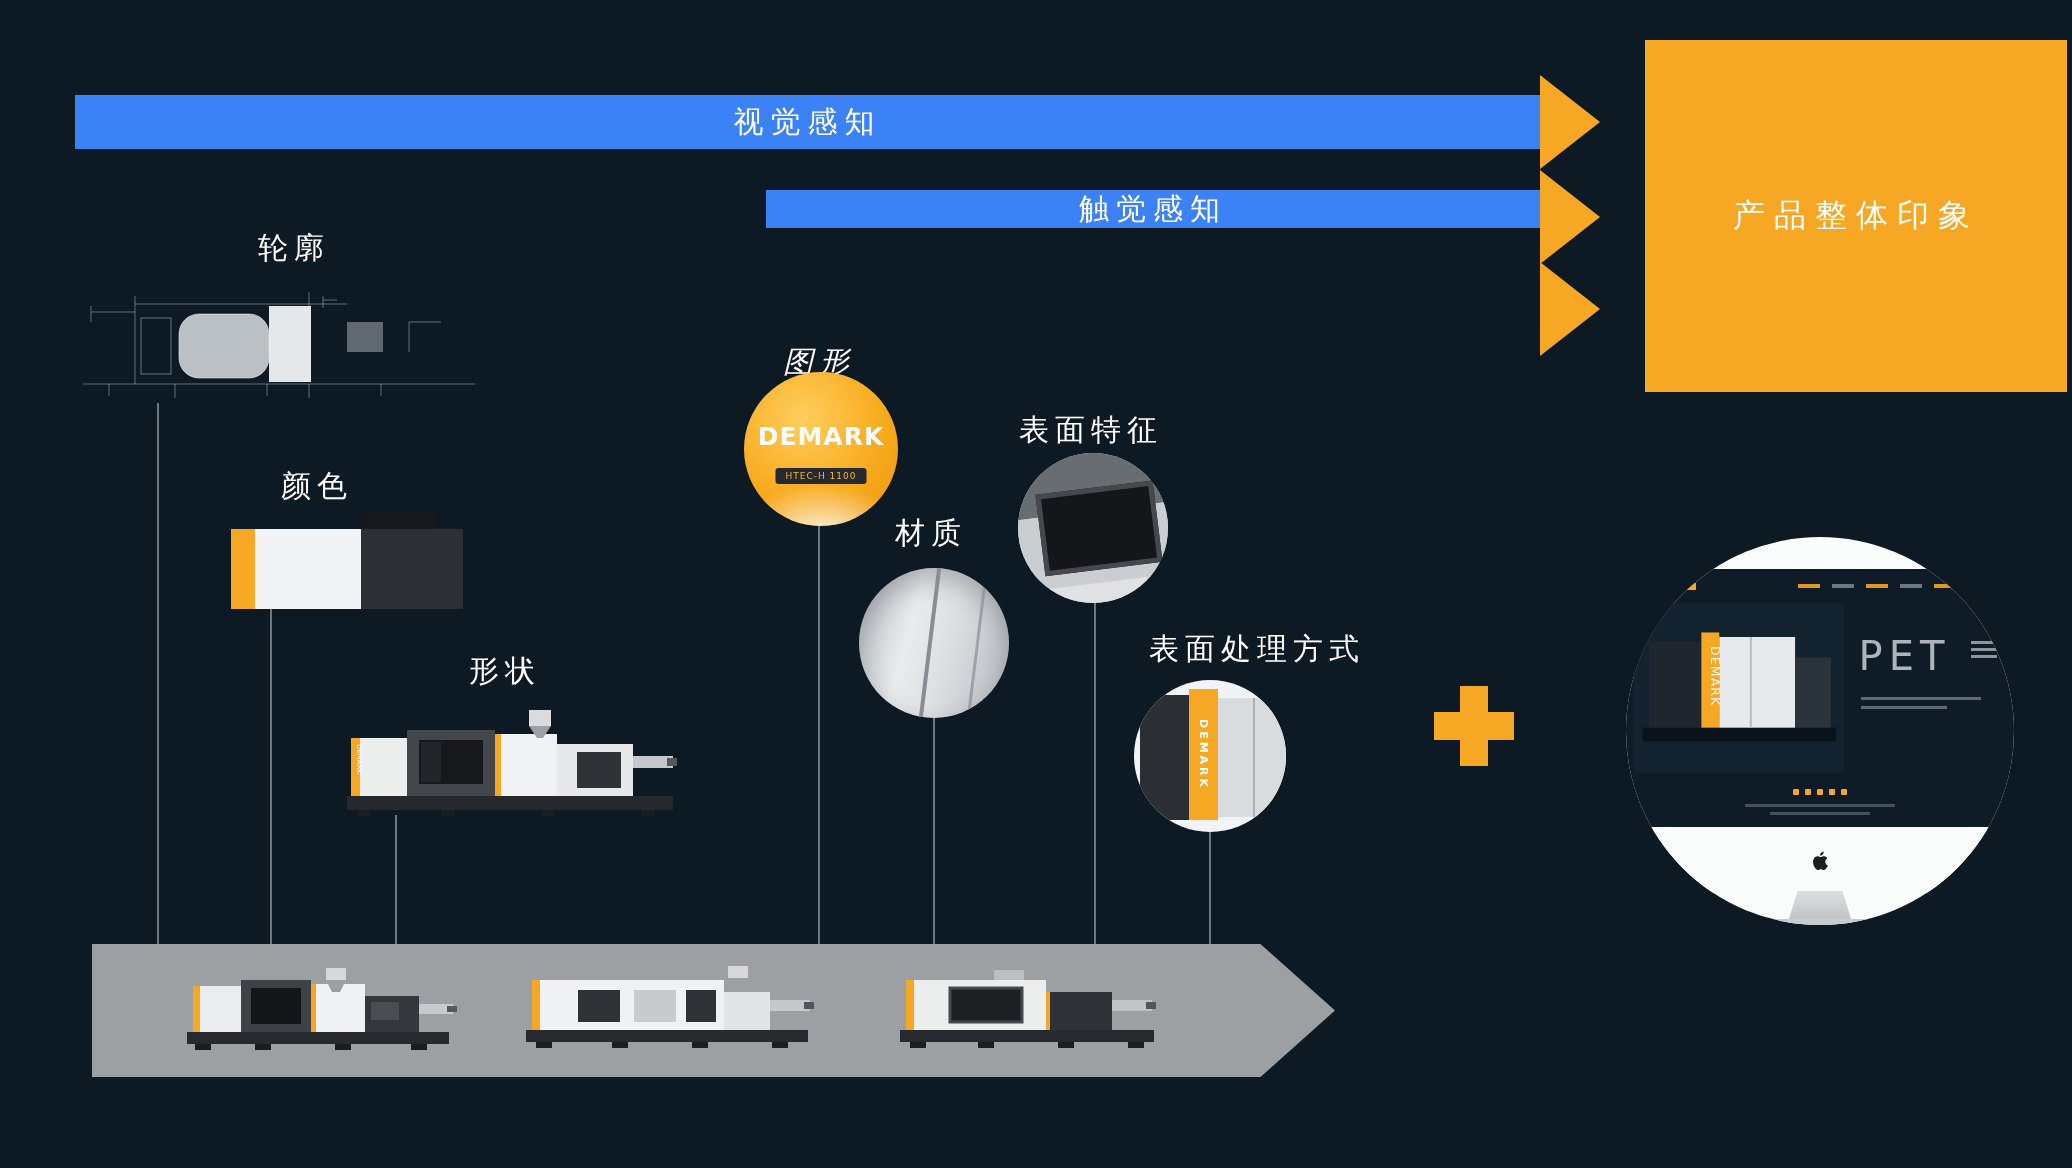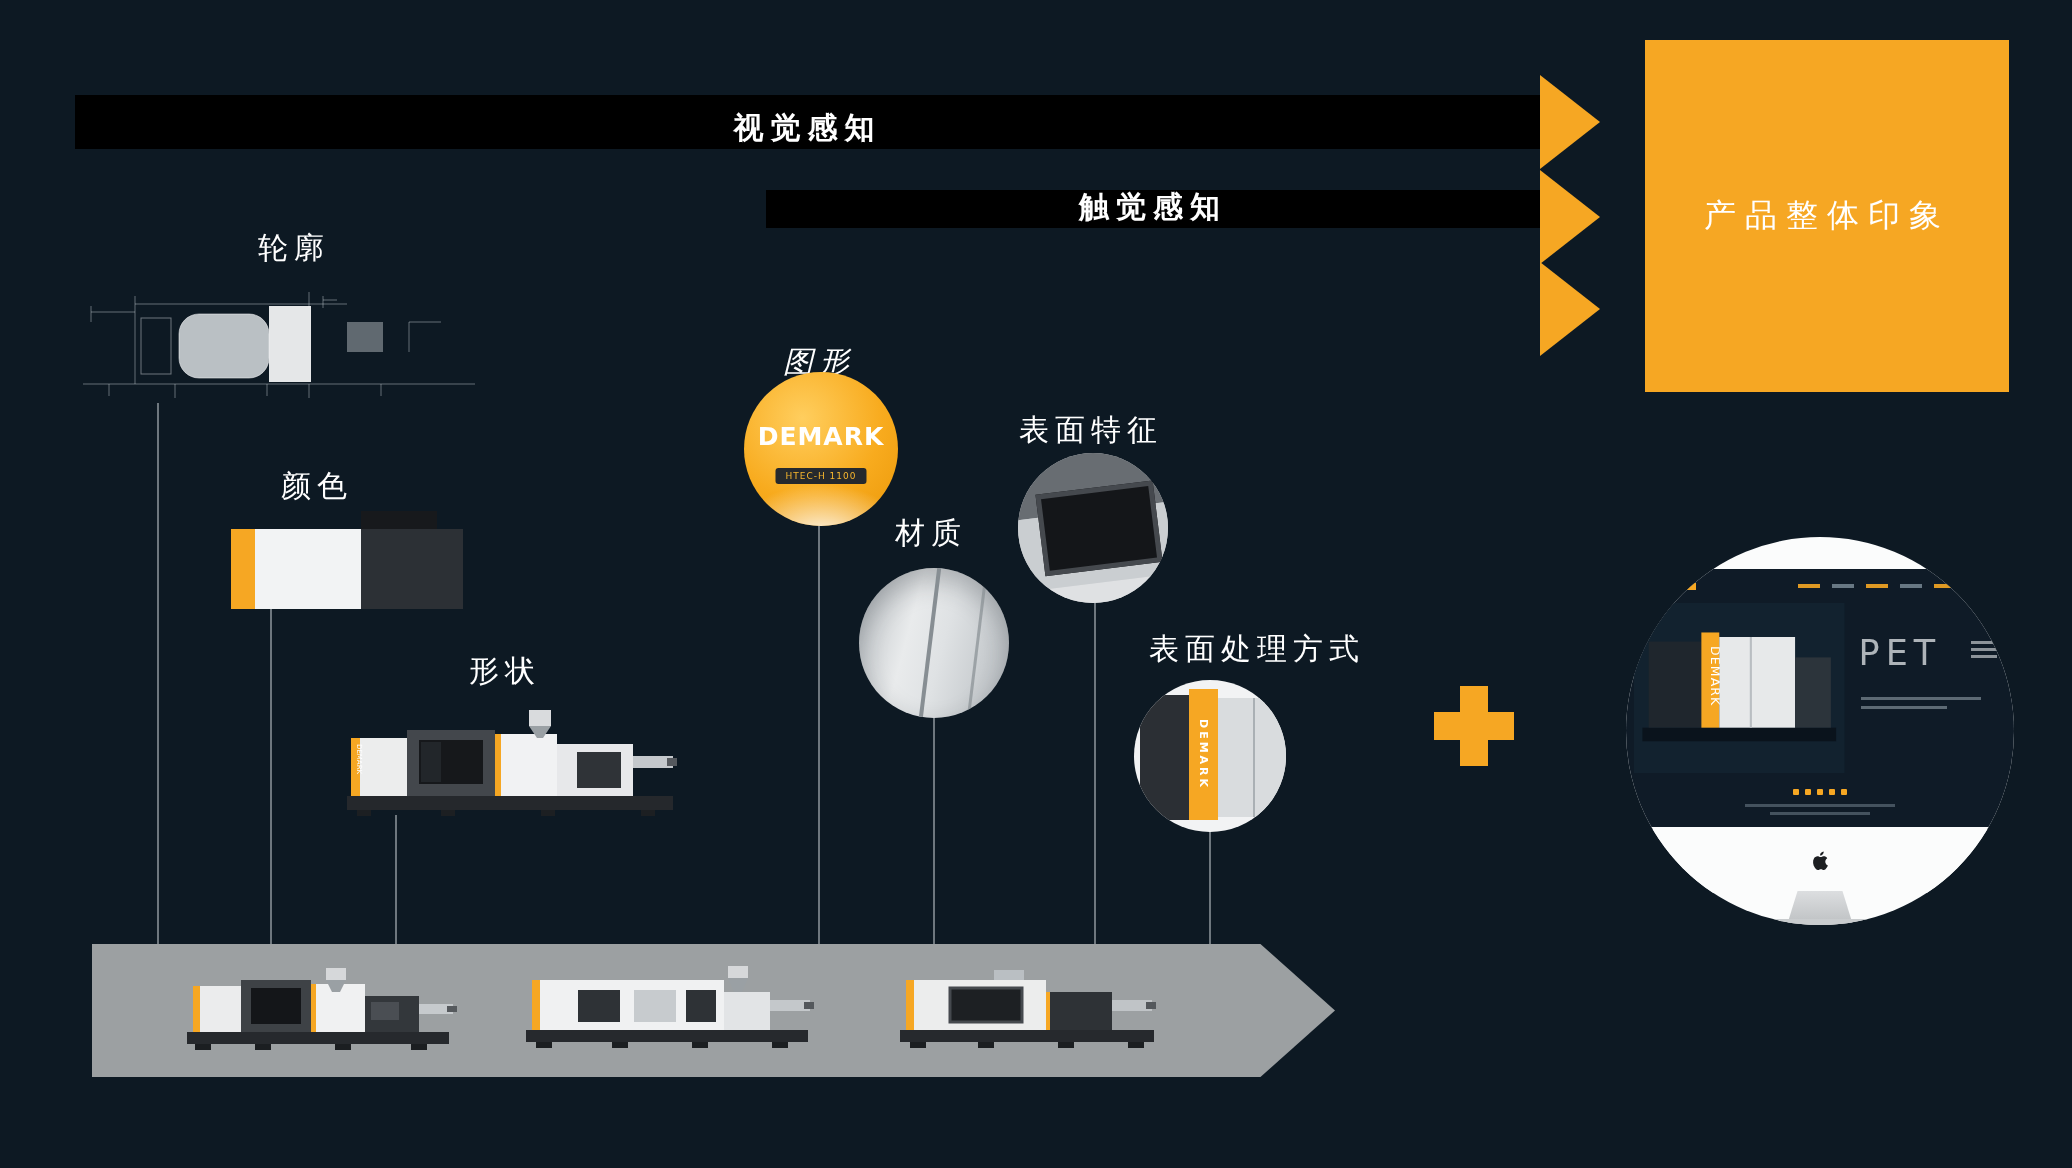--- a/index.html
+++ b/index.html
@@ -1,26 +1,26 @@
 <!DOCTYPE html>
 <html><head>
 <meta charset="utf-8">
 <style>
   html,body{margin:0;padding:0;background:#0d1923;}
   .canvas{position:relative;width:2072px;height:1168px;background:#0d1923;overflow:hidden;
           font-family:"DejaVu Sans","Liberation Sans",sans-serif;color:#ffffff;}
 
   
-  .arrow-body{position:absolute;background:#000000;display:flex;align-items:flex-end;justify-content:center;font-weight:bold;}
+  .arrow-body{position:absolute;background:#3b82f6;display:flex;align-items:center;justify-content:center;}
   .arrow-head{position:absolute;width:0;height:0;border-style:solid;
               border-color:transparent transparent transparent #f6a723;border-width:47px 0 47px 60px;}
   .arrow-label{font-size:30px;letter-spacing:7px;color:#ffffff;white-space:nowrap;}
 
   
-  .result-box{position:absolute;left:1645px;top:40px;width:364px;height:352px;background:#f6a723;
+  .result-box{position:absolute;left:1645px;top:40px;width:422px;height:352px;background:#f6a723;
               display:flex;align-items:center;justify-content:center;}
   .result-label{font-size:32px;letter-spacing:9px;color:#ffffff;white-space:nowrap;}
 
   
   .factor-label{position:absolute;transform:translateX(-50%);font-size:30px;letter-spacing:6px;white-space:nowrap;}
   .vline{position:absolute;width:2px;background:#6e777e;}
 
   
   .outline-sketch{position:absolute;left:79px;top:278px;}
 
@@ -72,21 +72,21 @@
   .imac-screen{position:absolute;left:-26px;top:32px;width:440px;height:258px;background:#0f1b27;
                border-bottom:2px solid #0a141d;}
   .imac-nav{position:absolute;top:12px;left:70px;right:50px;height:10px;display:flex;gap:12px;
             justify-content:flex-end;align-items:center;}
   .nav-logo{width:26px;height:7px;background:#f6a723;margin-right:auto;}
   .nav-dash{height:4px;width:22px;background:#f6a723;opacity:.9;}
   .nav-dash.alt{background:#8fa0ad;opacity:.7;}
   .imac-main{position:absolute;left:34px;right:30px;top:34px;bottom:54px;display:flex;}
   .mini-machine{width:56%;height:100%;}
   .pet-block{width:44%;position:relative;}
-  .pet-word{position:absolute;left:14px;top:30px;font-size:35px;letter-spacing:6px;color:#aeb4b9;}
+  .pet-word{position:absolute;left:14px;top:30px;font-size:40px;letter-spacing:6px;color:#aeb4b9;}
   .pet-bars{position:absolute;left:126px;top:38px;display:flex;flex-direction:column;gap:4px;}
   .pet-bars i{display:block;width:26px;height:3px;background:#8d949a;}
   .pet-sub{position:absolute;left:16px;top:94px;display:flex;flex-direction:column;gap:6px;}
   .pet-sub i{display:block;height:3px;background:#5d6a74;}
   .imac-stars{position:absolute;left:0;right:0;bottom:32px;display:flex;gap:6px;justify-content:center;}
   .star{width:6px;height:6px;background:#f6a723;border-radius:1px;}
   .imac-caption{position:absolute;left:0;right:0;bottom:12px;display:flex;flex-direction:column;align-items:center;gap:5px;}
   .imac-caption i{display:block;height:3px;background:#44525e;}
   .imac-chin{position:absolute;left:-26px;top:290px;width:440px;height:66px;background:#fbfcfc;
              display:flex;align-items:center;justify-content:center;}

